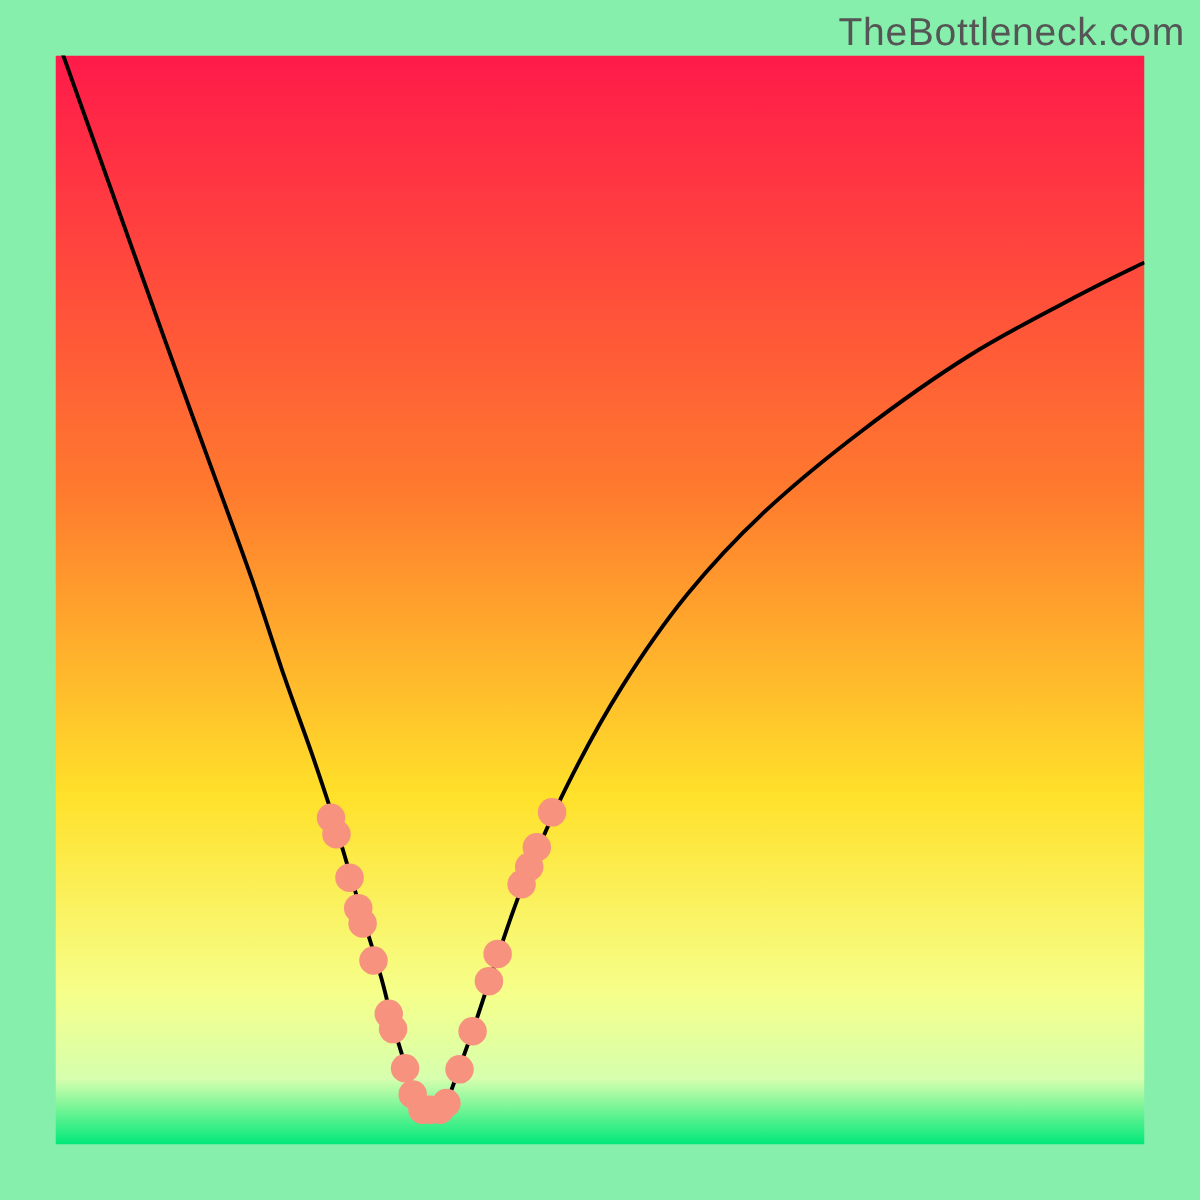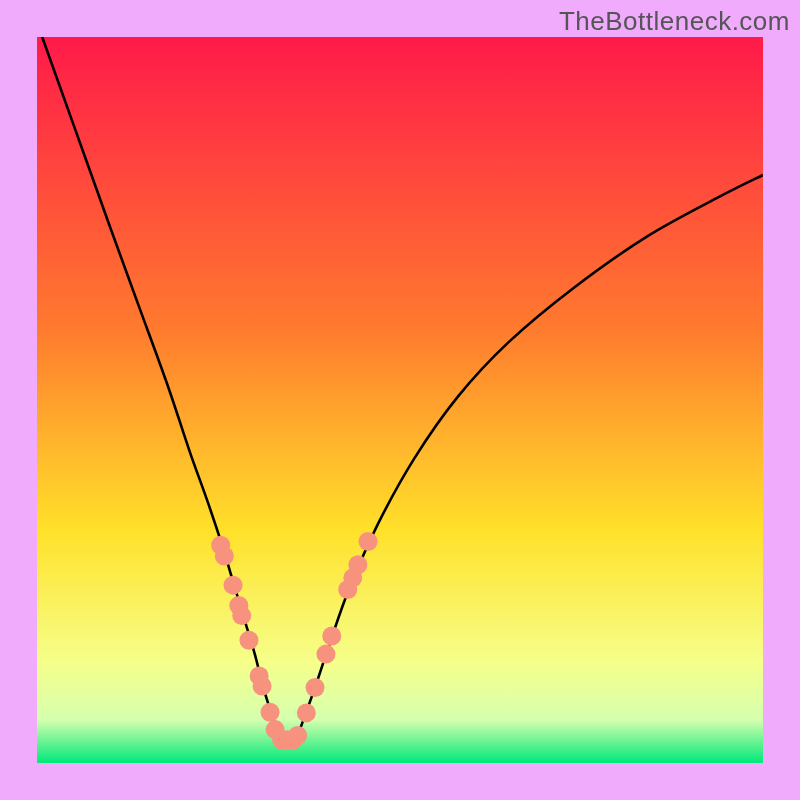--- a/index.html
+++ b/index.html
@@ -7,21 +7,21 @@
     padding: 0;
     width: 800px;
     height: 800px;
     background: #000;
     overflow: hidden;
   }
   .container {
     position: relative;
     width: 800px;
     height: 800px;
-    background: #f0abfc;
+    background: #86efac;
   }
   .plot-area {
     position: absolute;
     left: 37px;
     top: 37px;
     width: 726px;
     height: 726px;
   }
   .watermark {
     position: absolute;

